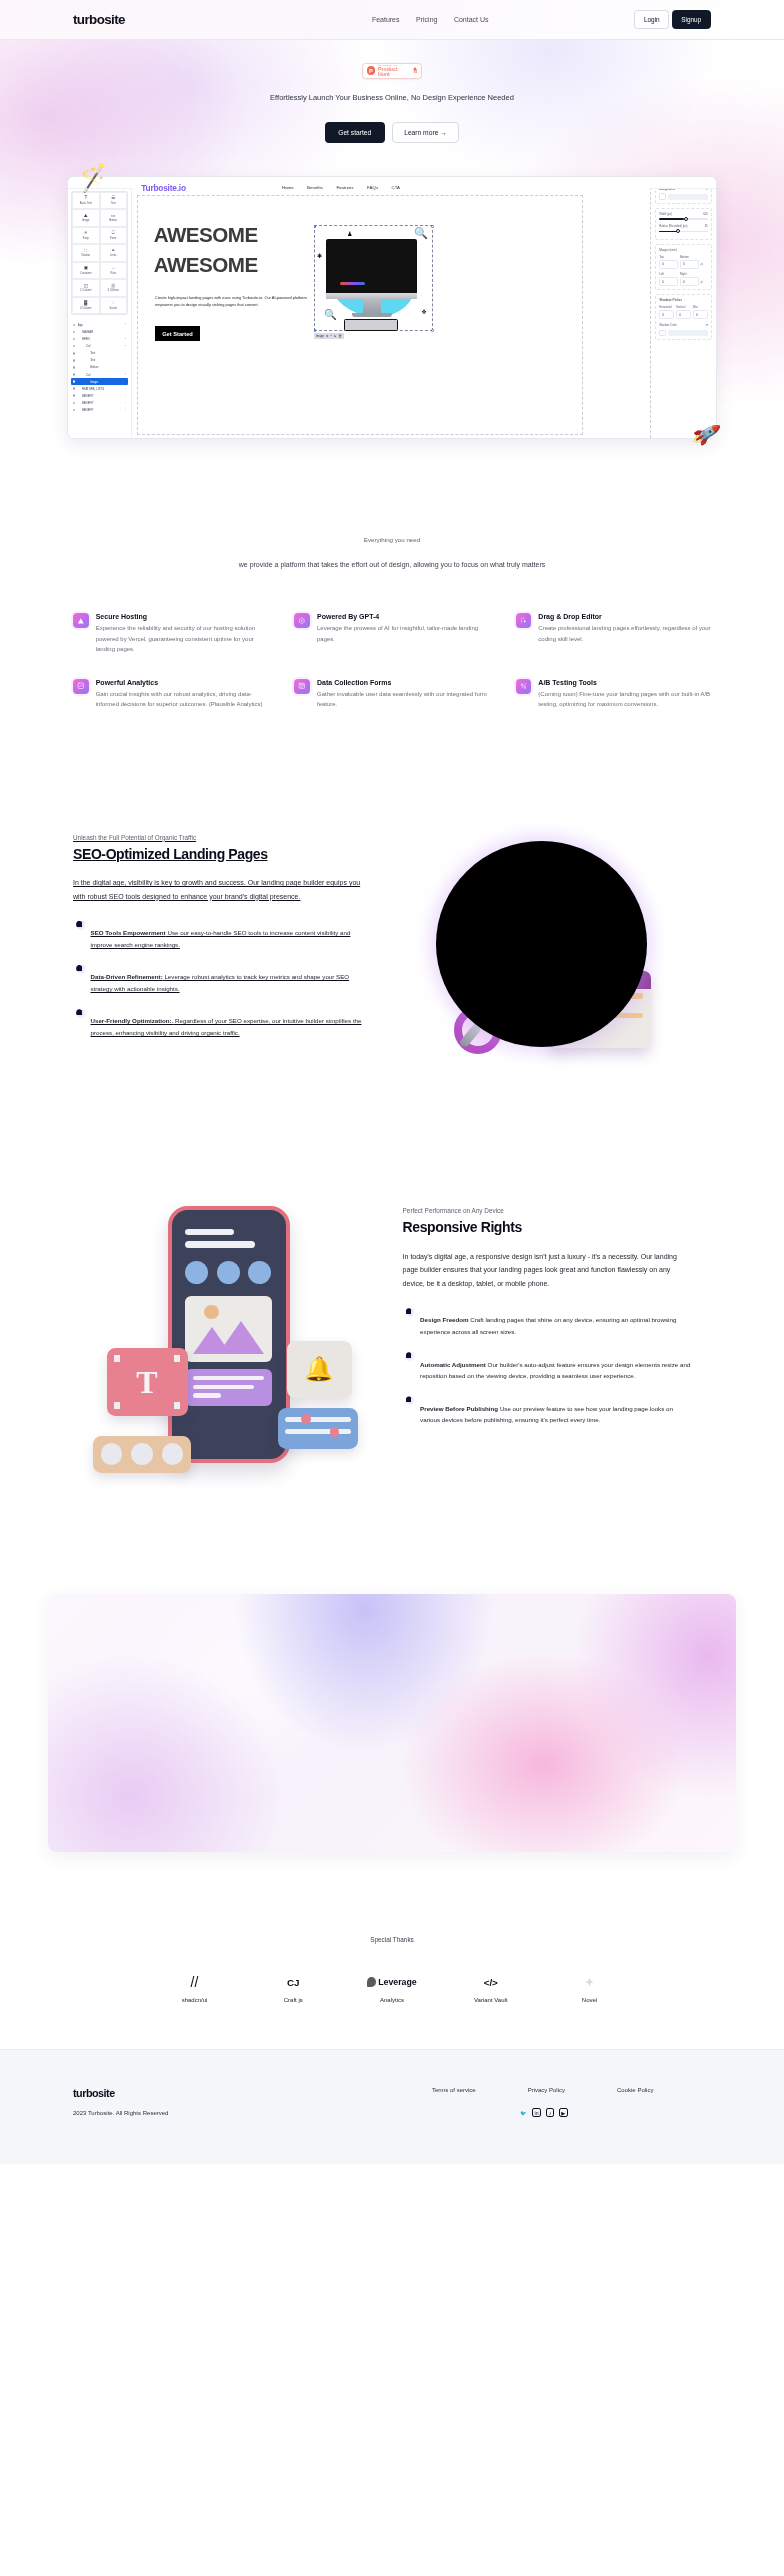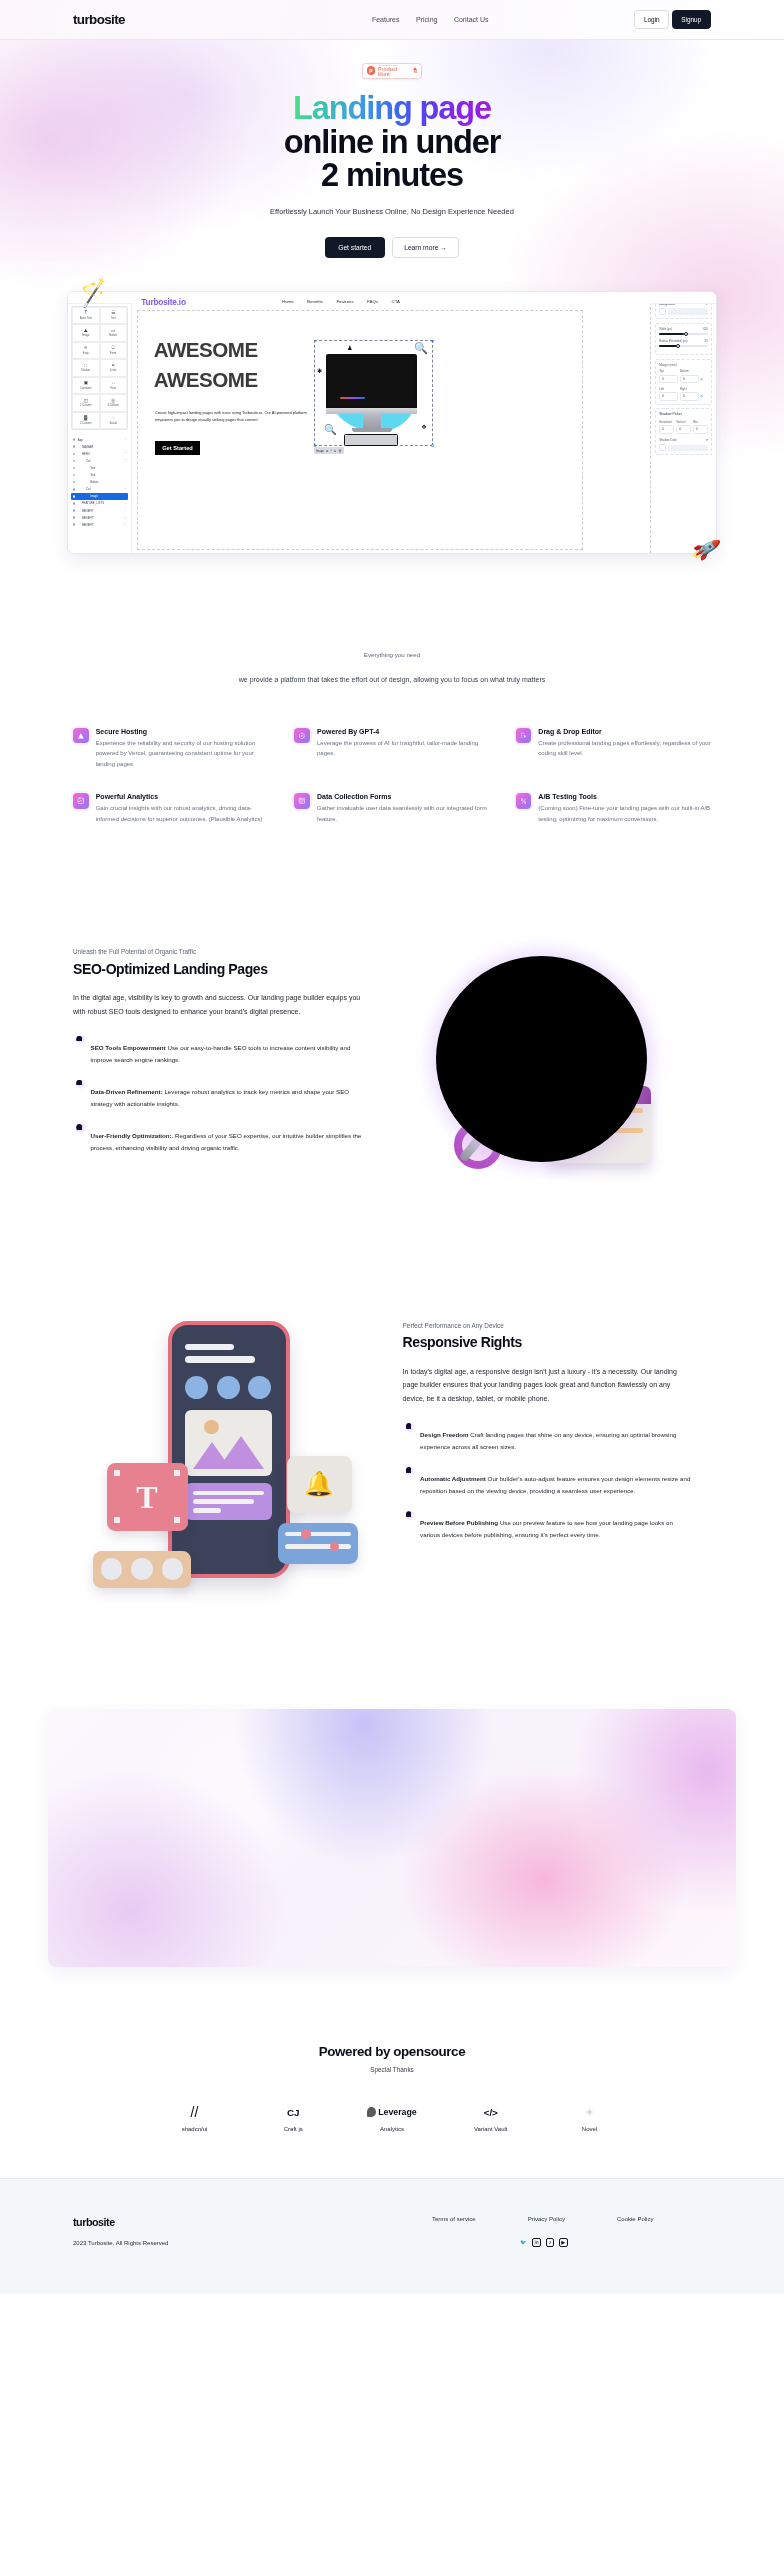--- a/index.html
+++ b/index.html
@@ -179,21 +179,21 @@
     background:linear-gradient(135deg,#f06fd6 0%,#c46ae8 52%,#8f7cf2 100%);
     display:flex;align-items:center;justify-content:center;color:#fff;
     font-size:6.7px;box-shadow:0 0 0 2.1px rgba(200,150,240,.13);
   }
   .f-icon svg{width:7.7px;height:7.7px;}
   .f-title{font-size:7px;font-weight:700;color:#0b0e1a;}
   .f-desc{font-size:6px;line-height:1.75;color:#6a707e;margin-top:3.1px;}
 
   
   .split{display:flex;align-items:flex-start;gap:20.6px;}
-  .split-left{width:289px;}
+  .split-left{width:289px;text-decoration:underline;}
   .split-right{flex:1;display:flex;justify-content:center;}
   .kicker{font-size:6.4px;color:#5d6373;}
   .h2{font-size:14px;font-weight:700;letter-spacing:-0.4px;line-height:1.28;margin-top:5.2px;}
   .para{font-size:7px;line-height:1.95;color:#22262f;margin-top:12.4px;}
   .bullets{margin-top:16.5px;display:flex;flex-direction:column;gap:13.4px;}
   .bullet{padding-left:17.5px;position:relative;}
   .bullet:before{
     content:"";position:absolute;left:3.1px;top:1px;width:5.7px;height:5.7px;
     background:#140b2e;
     box-shadow:0 0 3.6px 1.5px rgba(190,150,245,.45);
@@ -330,25 +330,20 @@
       <span class="ph-text">
         <span class="ph-kicker">FEATURED ON</span>
         <span class="ph-name">Product Hunt</span>
       </span>
       <span class="ph-vote">
         <span class="ph-arrow"></span>
         <span class="ph-count">95</span>
       </span>
     </div>
 
-    <h1 class="hero-title">
-      <span class="grad-text">Landing page</span><br>
-      <span>online in under</span><br>
-      <span>2 minutes</span>
-    </h1>
 
     <p class="hero-sub">Effortlessly Launch Your Business Online, No Design Experience Needed</p>
 
     <div class="hero-cta">
       <button class="cta-primary">Get started</button>
       <button class="cta-secondary">Learn more  →</button>
     </div>
 
     <div class="mock-wrap">
       <div class="wand">🪄</div>
@@ -802,21 +797,20 @@
         </div>
       </div>
     </div>
   </section>
 
   <section style="padding-top:93px;">
     <div class="gcard"></div>
   </section>
 
   <section class="sec" style="padding-top:77px;">
-    <h2 class="os-title">Powered by opensource</h2>
     <div class="os-sub">Special Thanks</div>
     <div class="os-logos">
       <div class="os-item">
         <div class="os-mark">
             <span style="font-size:14px;font-weight:400;">//</span>
           </div>
         <div class="os-label">shadcn/ui</div>
       </div>
       <div class="os-item">
         <div class="os-mark">

